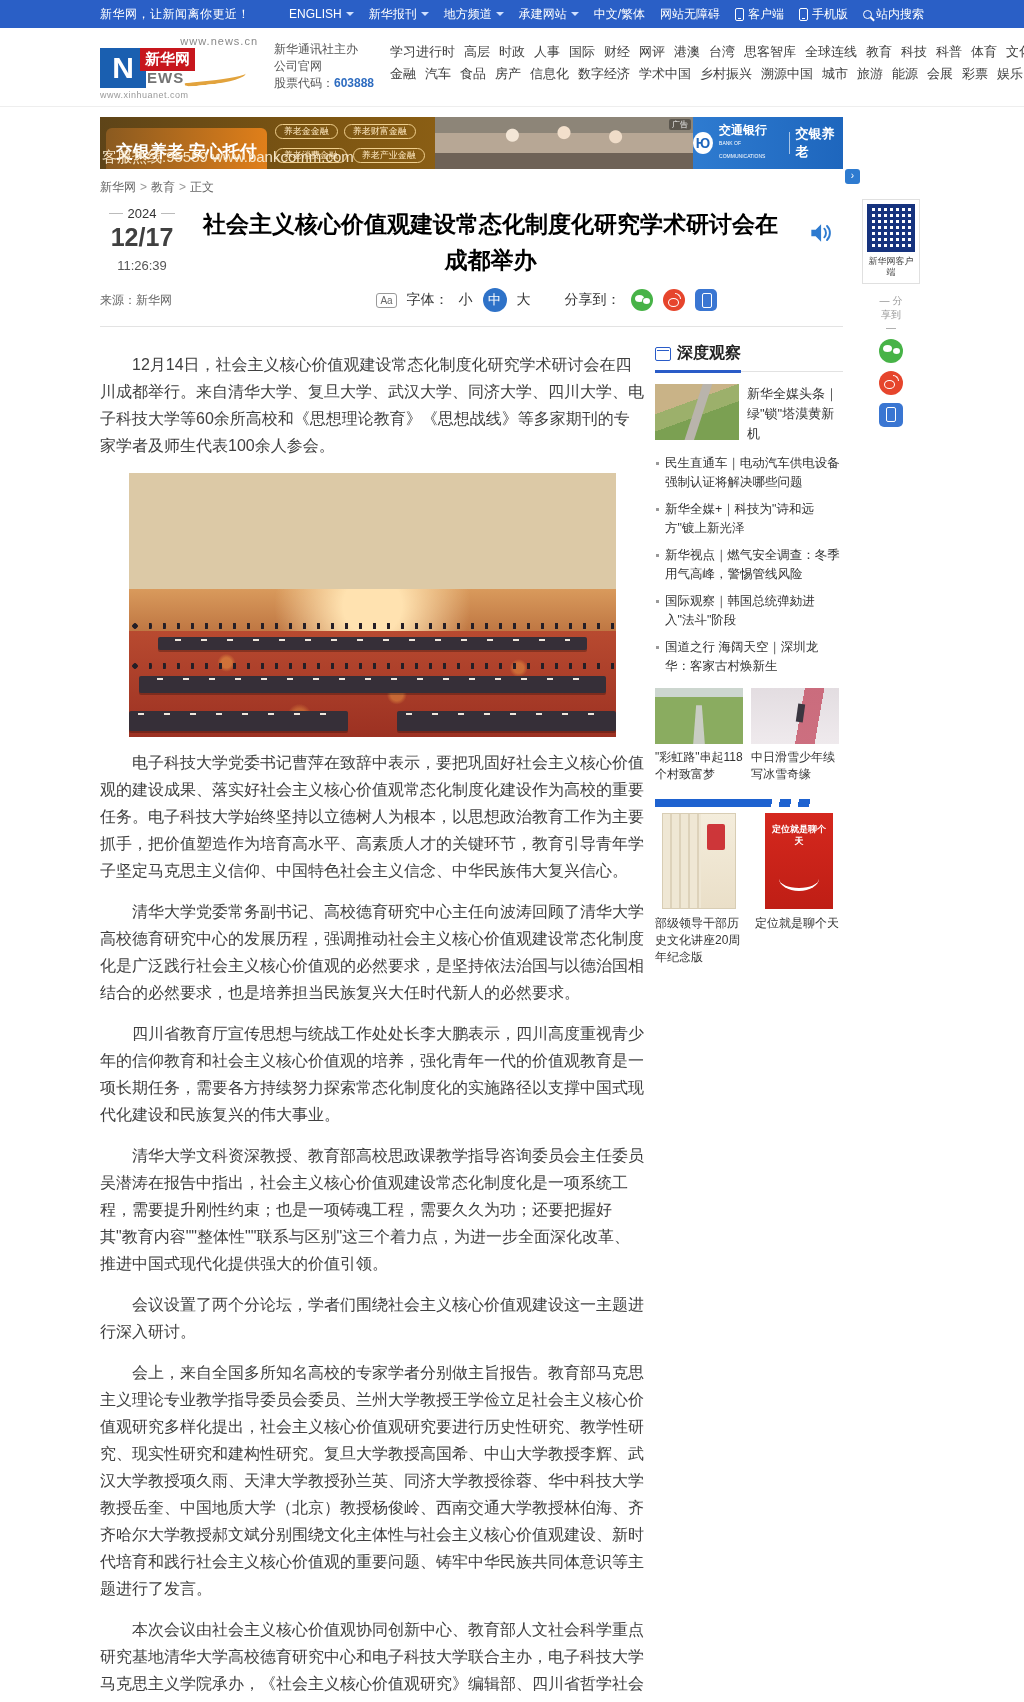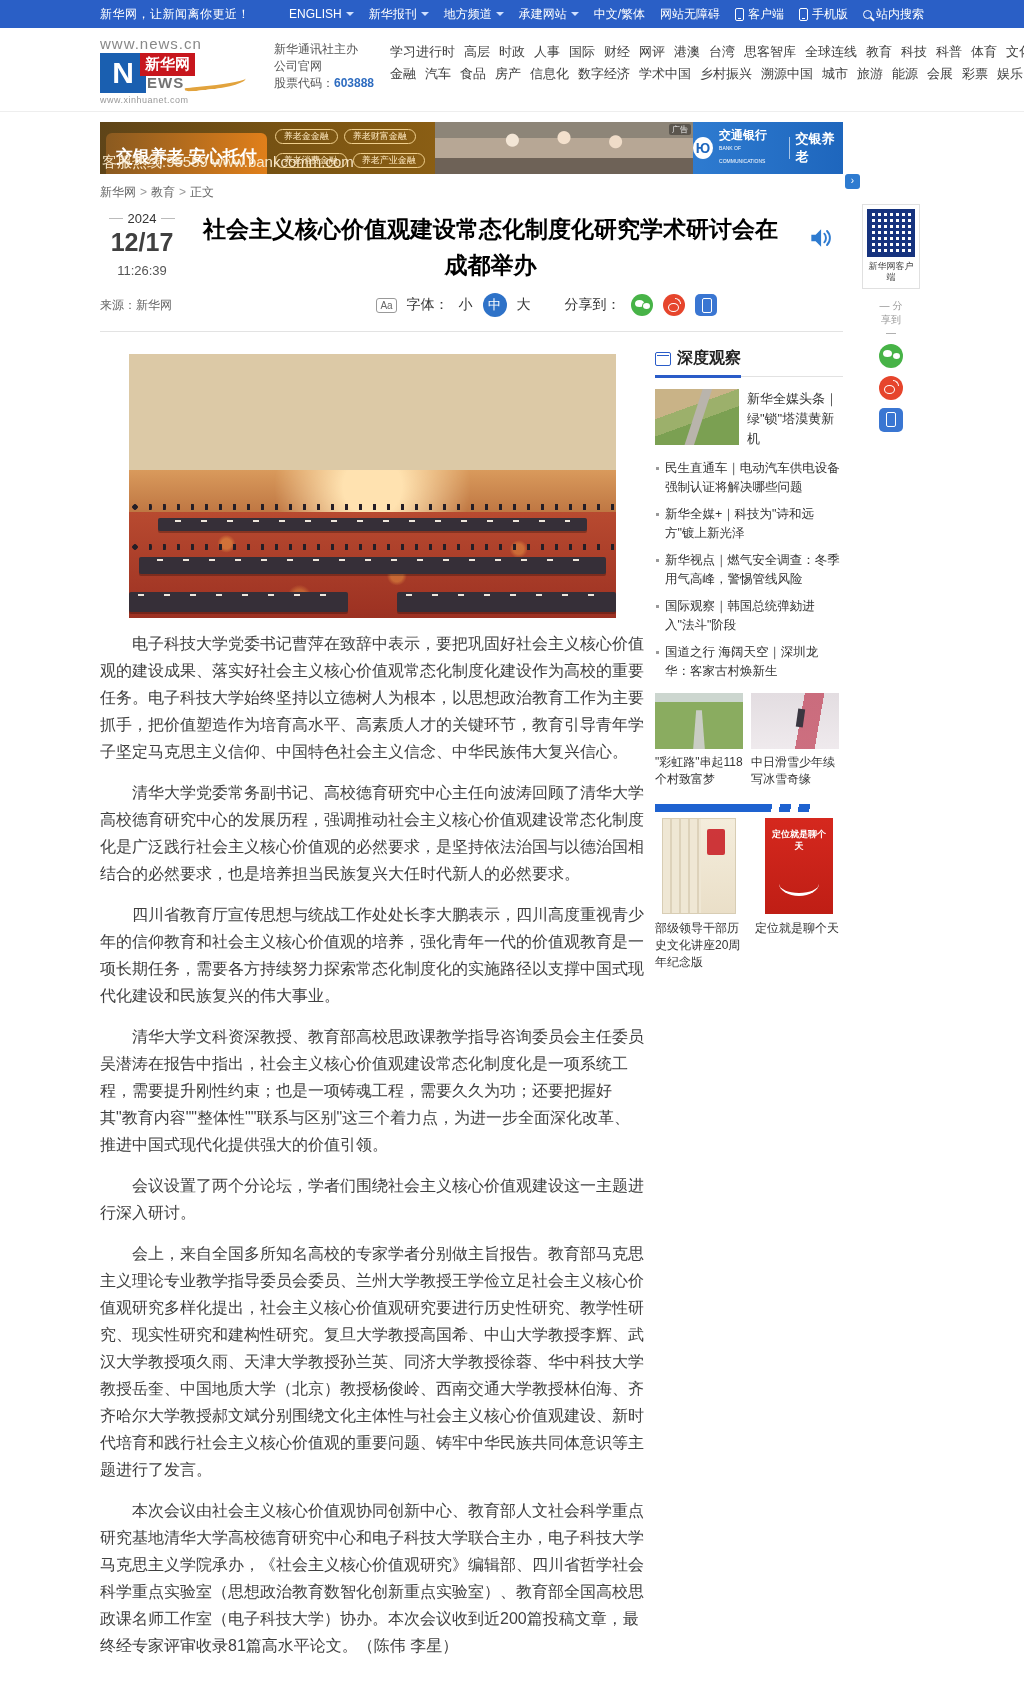--- a/index.html
+++ b/index.html
@@ -13,21 +13,21 @@
   .tlink { display: flex; align-items: center; gap: 4px; cursor: pointer; white-space: nowrap; }
   .caret { width: 0; height: 0; border-left: 4px solid transparent; border-right: 4px solid transparent; border-top: 4px solid #cfe0ff; }
   .i-phone { width: 9px; height: 13px; border: 1.2px solid #fff; border-radius: 2px; position: relative; }
   .i-phone::after { content: ''; position: absolute; left: 2px; bottom: 1px; width: 3px; height: 1px; background: #fff; }
   .i-search { width: 9px; height: 9px; border: 1.5px solid #fff; border-radius: 50%; position: relative; }
   .i-search::after { content: ''; position: absolute; width: 5px; height: 1.5px; background: #fff; transform: rotate(45deg); right: -4px; bottom: -2px; }
 
   
   .header { display: flex; align-items: flex-start; padding: 7px 80px 6px 100px; gap: 16px; border-bottom: 1px solid #eee; }
   .logo-wrap { width: 158px; flex: none; }
-  .logo-url { font-size: 15px; color: #888; letter-spacing: 1px; }
+  .logo-url { font-size: 11px; color: #888; letter-spacing: 1px; text-align: right; }
   .logo { position: relative; width: 150px; height: 40px; margin-top: 1px; }
   .logo-n { position: absolute; left: 0; top: 0; width: 46px; height: 40px; background: #1a5fb0; color: #fff; font-weight: bold; font-size: 30px; text-align: center; line-height: 40px; }
   .logo-cn { position: absolute; left: 40px; top: 0; background: #c7161d; color: #fff; font-weight: bold; font-size: 15px; padding: 2px 5px; }
   .logo-ews { position: absolute; left: 47px; top: 21px; color: #737373; font-weight: bold; font-size: 15px; letter-spacing: 1px; }
   .logo-swoosh { position: absolute; left: 84px; top: 24px; width: 62px; height: 12px; border-bottom: 4px solid #e2A33d; border-radius: 0 0 60% 20%; transform: rotate(-6deg); }
   .logo-url2 { font-size: 9px; color: #999; margin-top: 2px; letter-spacing: .5px; }
   .org-col { flex: none; font-size: 12px; color: #555; line-height: 17px; padding-top: 6px; white-space: nowrap; }
   .stock b { color: #2e6cc0; font-weight: bold; }
   .nav-col { font-size: 13px; color: #404040; line-height: 22px; padding-top: 6px; }
   .nav-row { display: flex; flex-wrap: nowrap; gap: 9px; white-space: nowrap; overflow: hidden; }
@@ -327,20 +327,23 @@
         <span class="sicon weibo"></span>
         <span class="sicon app"></span>
       </div>
     </div>
 
     <div class="divider"></div>
 
     <div class="cols">
 
       <div class="article">
+        <div>
+            <p>12月14日，社会主义核心价值观建设常态化制度化研究学术研讨会在四川成都举行。来自清华大学、复旦大学、武汉大学、同济大学、四川大学、电子科技大学等60余所高校和《思想理论教育》《思想战线》等多家期刊的专家学者及师生代表100余人参会。</p>
+          </div>
 
         <div class="photo">
           <div class="ph-ceiling"></div>
           <div class="ph-wall"></div>
           <div class="ph-floor"></div>
           <div class="ph-people" style="top:57%;"></div>
           <div class="ph-table" style="left:6%; right:6%; top:62%; height:13px;"></div>
           <div class="ph-people" style="top:72%;"></div>
           <div class="ph-table" style="left:2%; right:2%; top:77%; height:17px;"></div>
           <div class="ph-table" style="left:0; right:55%; top:90%; height:20px;"></div>

